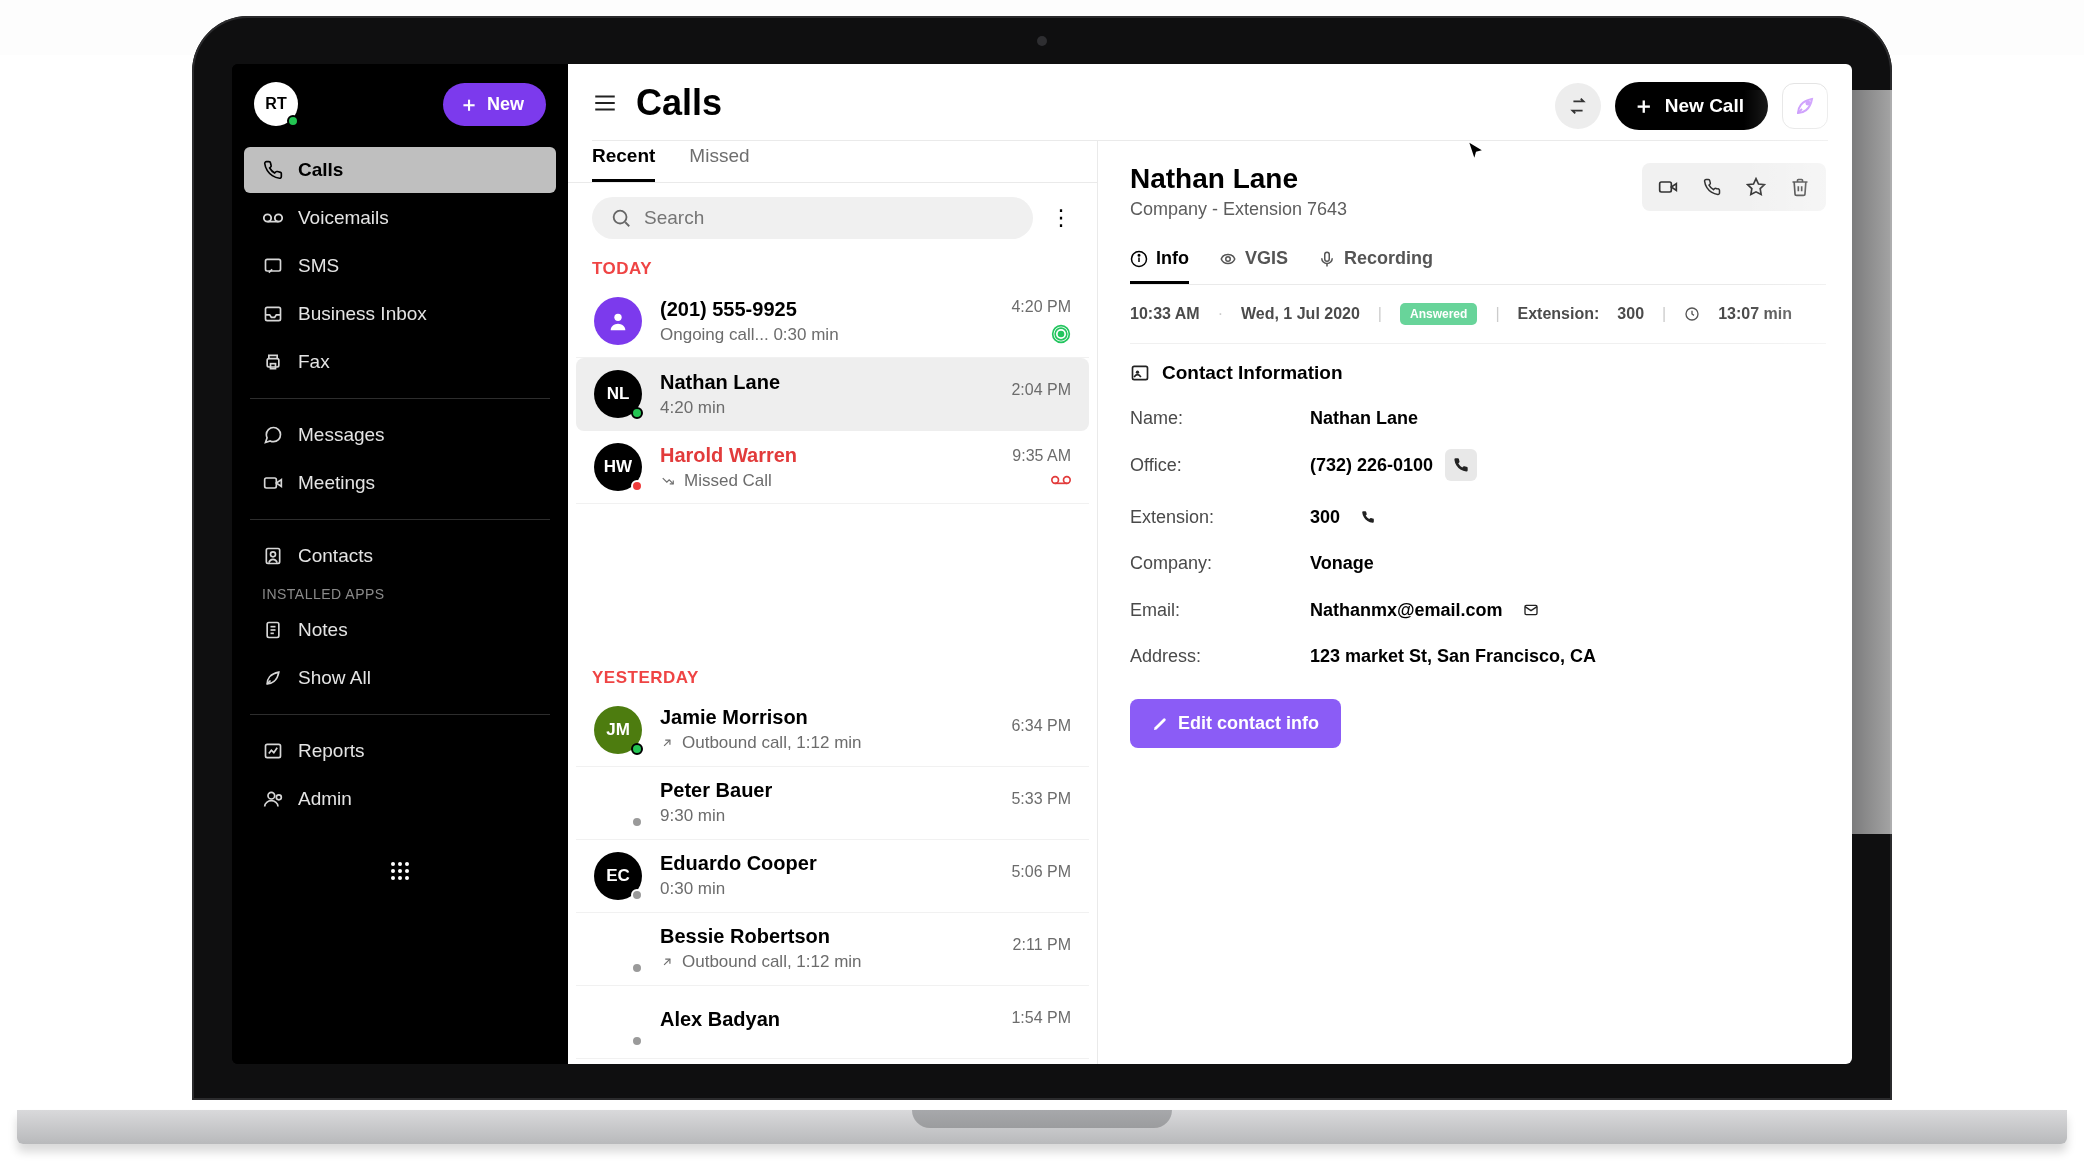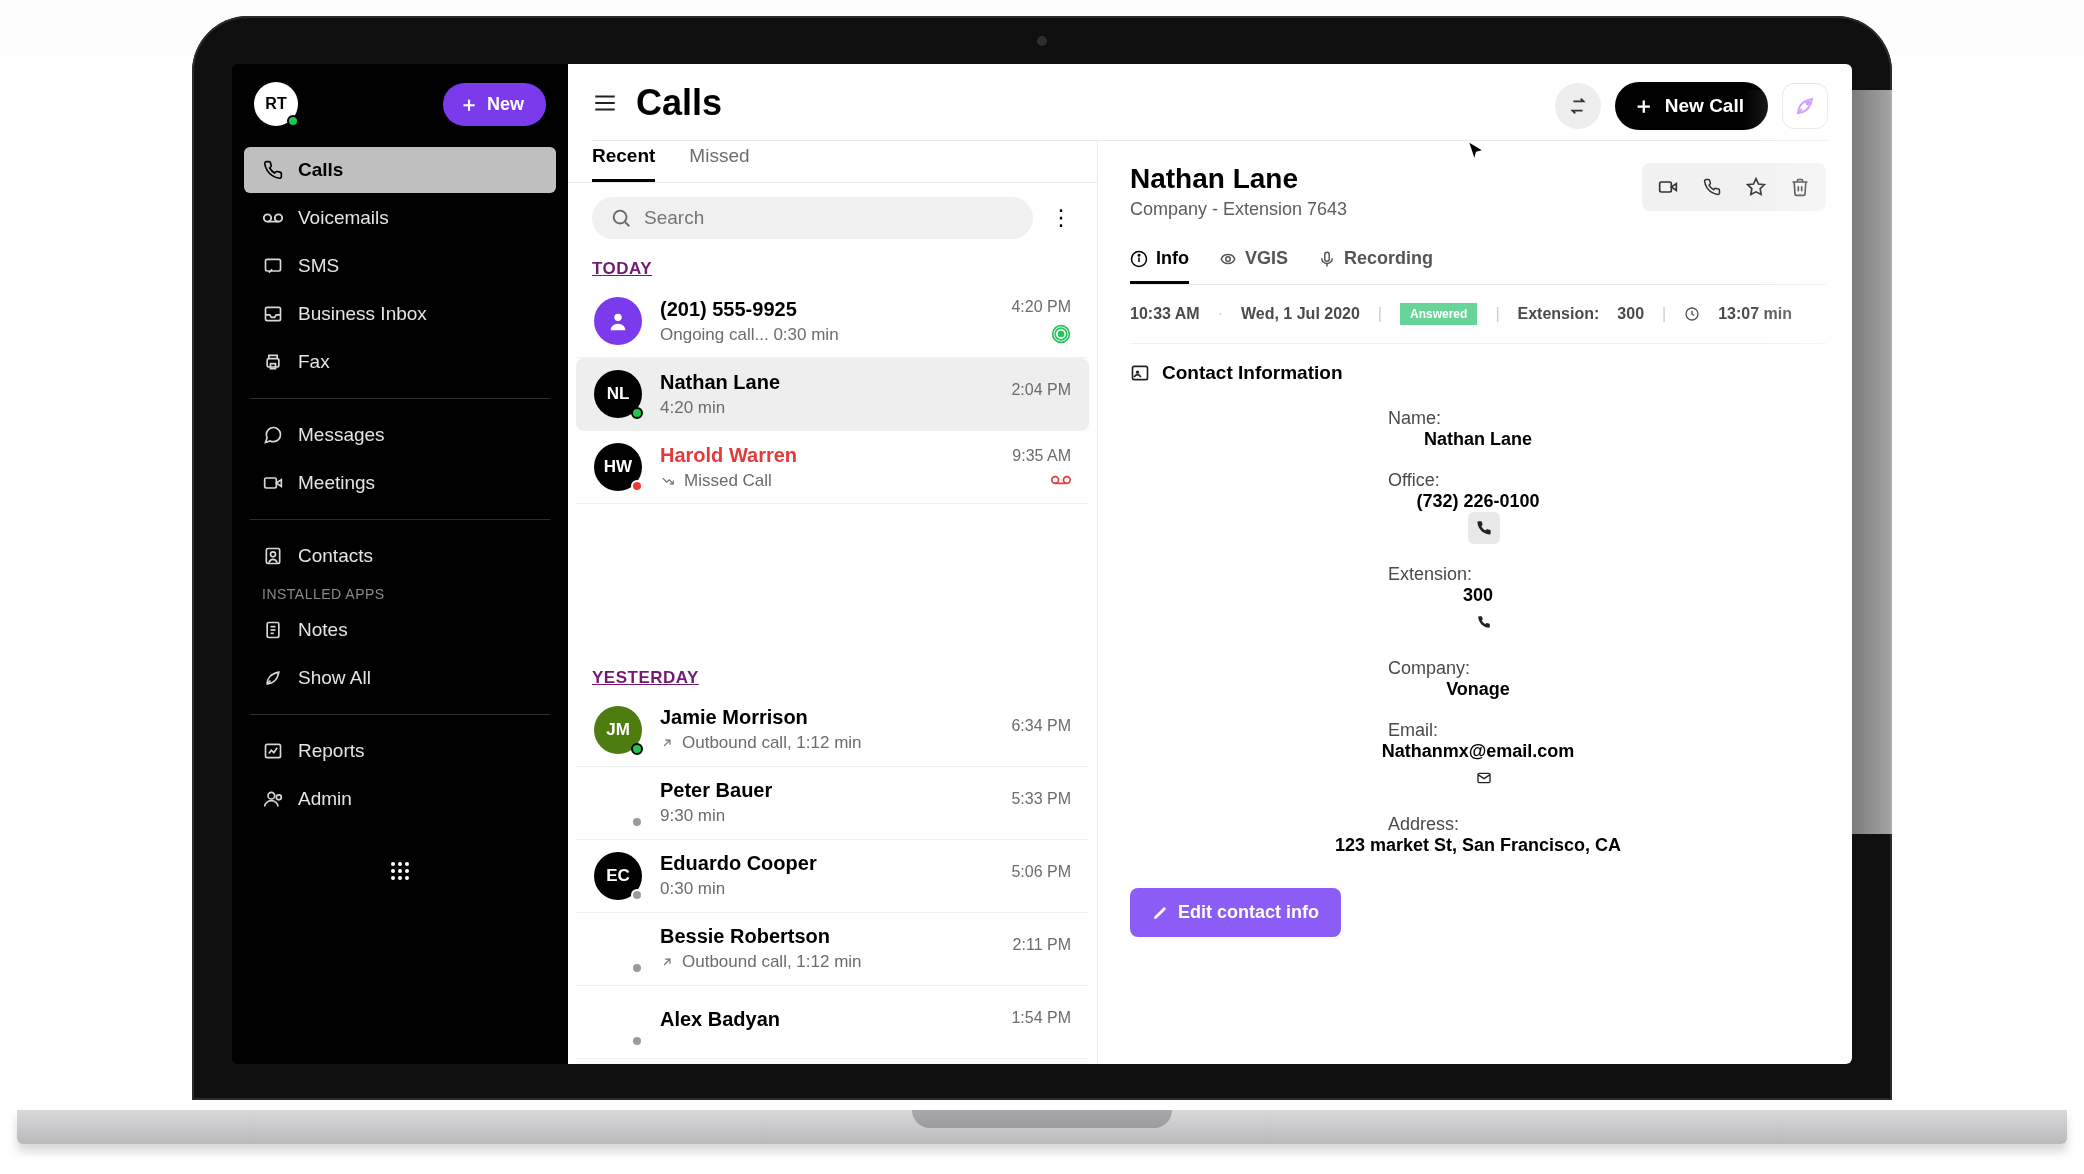--- a/index.html
+++ b/index.html
@@ -43,21 +43,21 @@
   .main-header-stack{ flex:1;}
   .main-header-sep{ height:1px; background:#eaeaea; margin:10px 24px 0 24px;}
 
   .tabs { display:flex; gap:34px; padding:12px 24px 0 24px; border-bottom:1px solid #eaeaea;}
   .tab { font-size:19px; color:#6e6e6e; padding-bottom:12px; cursor:pointer; border-bottom:3px solid transparent; }
   .tab.active{ color:#000; font-weight:700; border-bottom-color:#000;}
   .searchbar-row { display:flex; align-items:center; gap:16px; padding:14px 24px 8px 24px;}
   .searchbar { flex:1; background:#f0f0f0; border-radius:999px; display:flex; align-items:center; gap:12px; padding:10px 18px; }
   .searchbar input{ border:none; background:transparent; font-size:19px; outline:none; flex:1;}
   .overflow-btn{ width:24px; height:32px; display:flex; align-items:center; justify-content:center; font-size:22px; cursor:pointer;}
-  .group-hdr { font-size:17px; font-weight:800; letter-spacing:.5px; color:#701a75; padding:12px 24px 6px 24px;text-decoration:underline;}
+  .group-hdr { font-size:17px; font-weight:800; letter-spacing:.5px; color:#ef4444; padding:12px 24px 6px 24px;}
   .call-list{ flex:1; overflow:hidden;}
   .call-item{ display:flex; align-items:center; gap:18px; padding:12px 18px; border-bottom:1px solid #f1f1f1; margin:0 8px; cursor:pointer;}
   .call-item .av{ width:48px; height:48px; border-radius:50%; display:flex; align-items:center; justify-content:center; font-weight:700; color:#fff; font-size:17px; position:relative; flex-shrink:0;}
   .call-item .info{ flex:1; min-width:0;}
   .call-item .title{ font-size:20px; font-weight:700; }
   .call-item .sub{ font-size:17px; color:#6c6c6c; margin-top:4px; display:flex; align-items:center; gap:8px;}
   .call-item .side{ display:flex; flex-direction:column; align-items:flex-end; gap:8px; }
   .call-item .time{ font-size:16px; color:#6c6c6c;}
   .call-item.selected{ background:#eeeeee; border-radius:8px; border-bottom-color:transparent;}
 
@@ -67,23 +67,23 @@
   .detail-head .names{ flex:1;}
   .detail-head h2{ font-size:28px; font-weight:700;}
   .detail-head .sub{ font-size:18px; color:#5d5d5d; margin-top:4px;}
   .action-box{ background:#f1f1f1; border-radius:8px; display:flex; align-items:center; gap:8px; padding:6px 8px;}
   .ic-btn{ width:36px; height:36px; display:flex; align-items:center; justify-content:center; color:#343434; cursor:pointer; border-radius:6px;}
   .detail-tabs{ display:flex; gap:30px; margin-top:28px; border-bottom:1px solid #eaeaea;}
   .detail-tab{ display:flex; align-items:center; gap:8px; font-size:18px; color:#555; padding-bottom:12px; border-bottom:3px solid transparent; cursor:pointer; font-weight:600;}
   .detail-tab.active{ color:#000; border-bottom-color:#000; font-weight:800;}
   .meta-row{ display:flex; align-items:center; gap:18px; font-size:16px; color:#4b4b4b; padding:18px 0; border-bottom:1px solid #f0f0f0;}
   .meta-row .sep{ color:#ccc;}
-  .badge{ background:#68d49a; color:#fff; font-size:12px; font-weight:700; padding:4px 10px; border-radius:0;}
+  .badge{ background:#68d49a; color:#fff; font-size:12px; font-weight:700; padding:4px 10px; border-radius:5px;}
   .section-title{ display:flex; align-items:center; gap:12px; font-size:19px; font-weight:800; margin-top:18px; margin-bottom:14px;}
-  .kv{ display:flex; align-items:center; padding:10px 0;flex-direction:column;}
+  .kv{ display:flex; align-items:center; padding:10px 0;}
   .kv .k{ width:180px; font-size:18px; color:#4a4a4a;}
   .kv .v{ font-size:18px; font-weight:700;}
   .mini-ic{ width:32px; height:32px; display:flex; align-items:center; justify-content:center; margin-left:12px; border-radius:6px; cursor:pointer;}
   .mini-ic.hover{ background:#e8e8e8;}
   .edit-btn{ margin-top:22px; background:#8b5cf6; color:#fff; border:none; border-radius:8px; padding:14px 22px; font-size:18px; font-weight:600; display:flex; align-items:center; gap:10px; cursor:pointer;}
   .cursor-arrow{ position:absolute; width:20px; height:20px;}
 
   svg{ display:block; }
 </style>
 </head>

